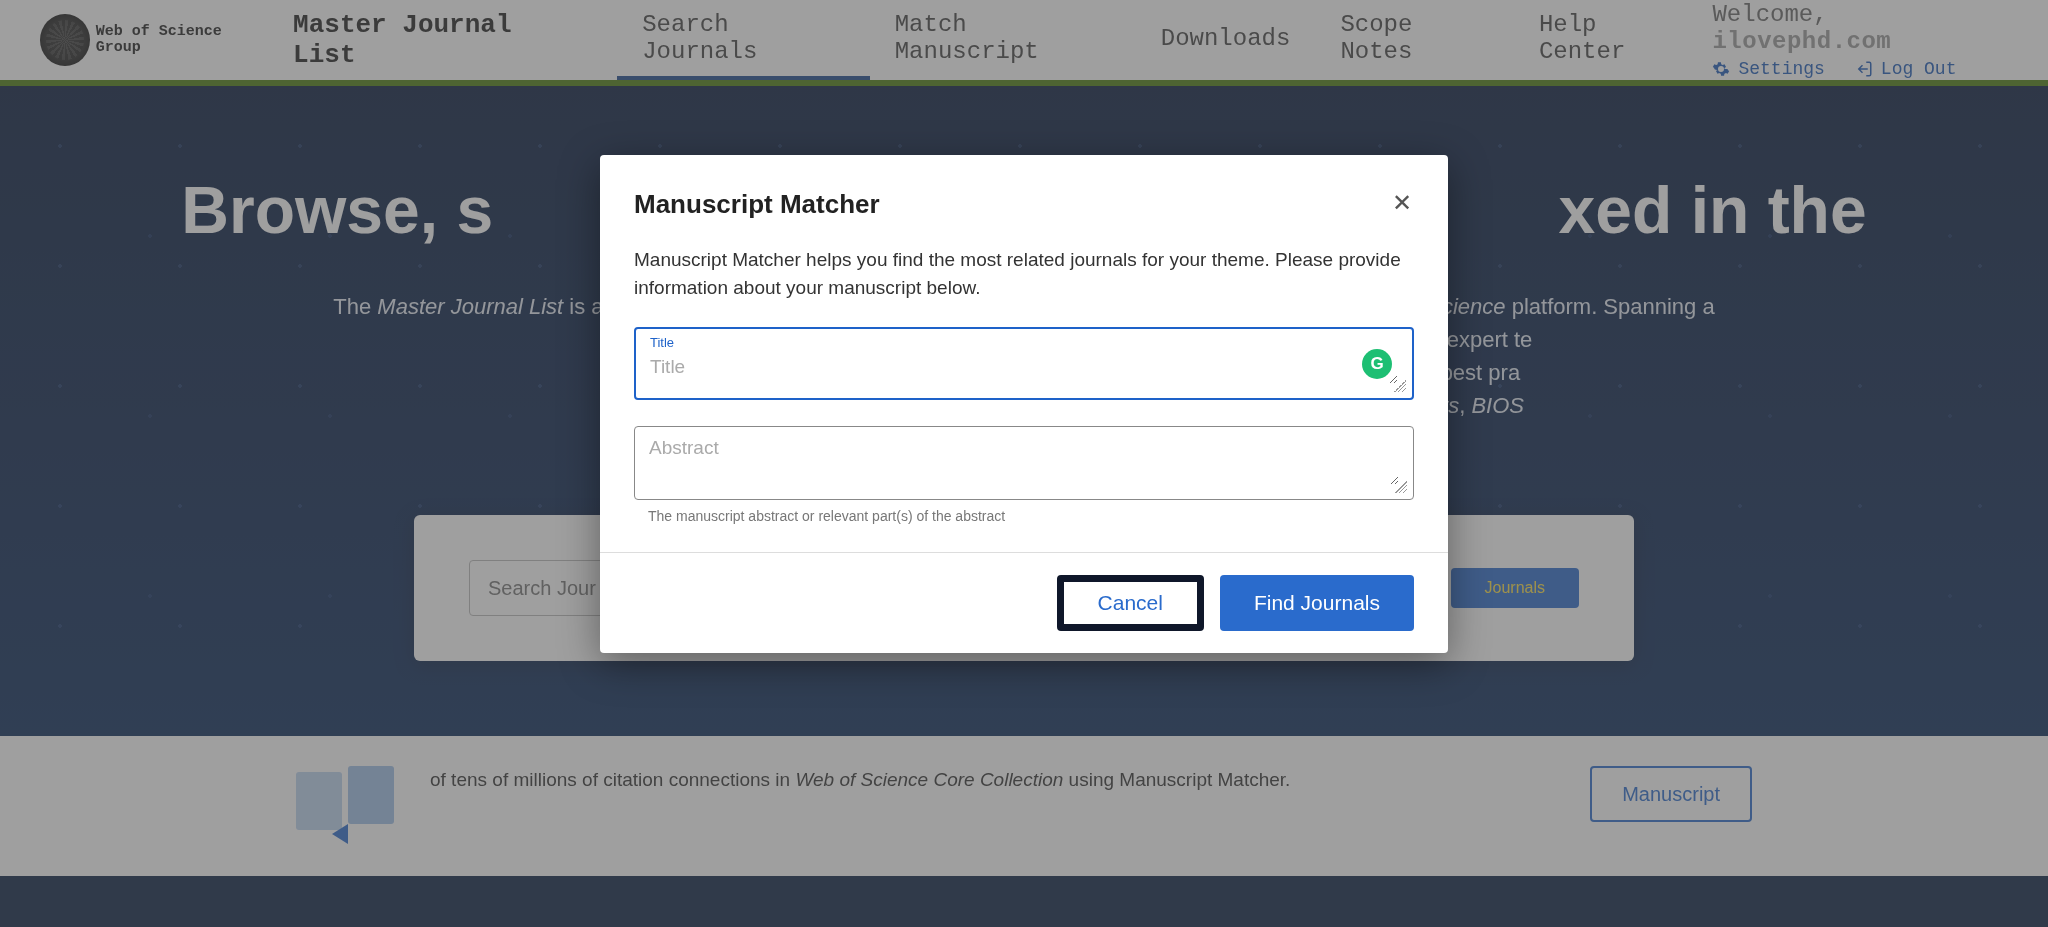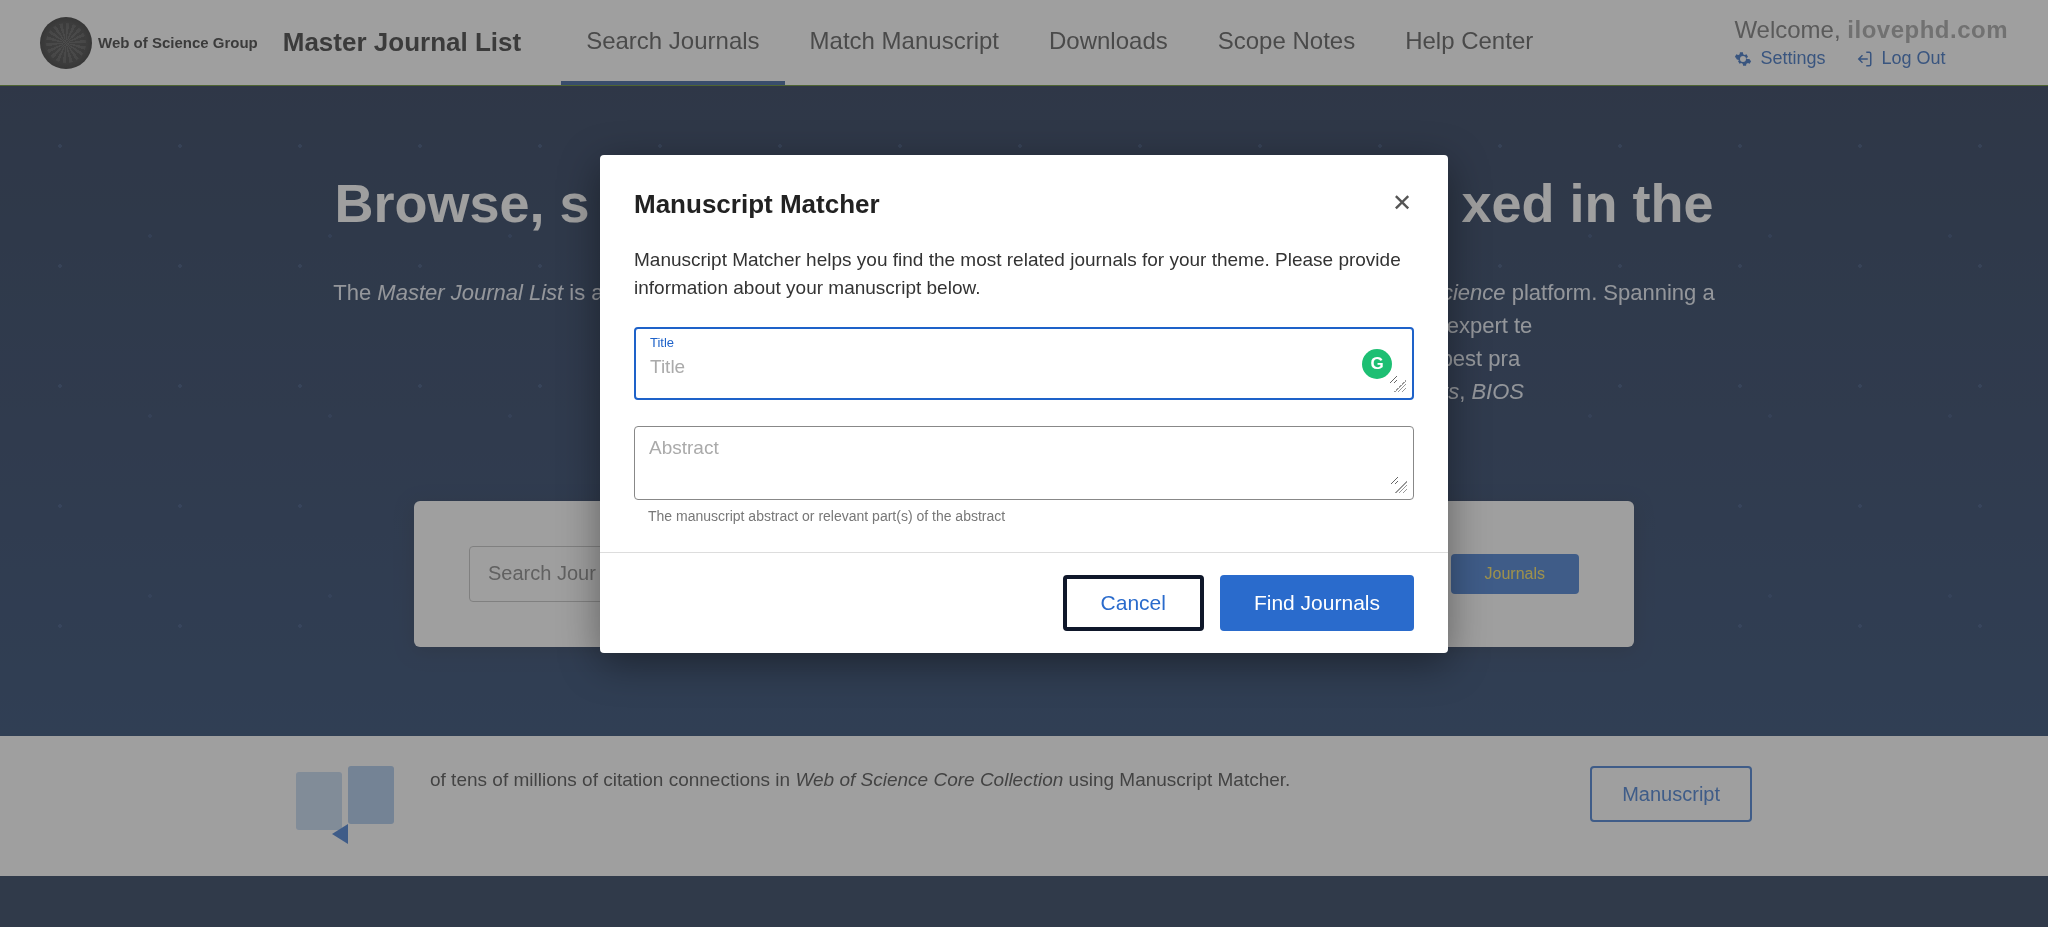--- a/index.html
+++ b/index.html
@@ -12,22 +12,23 @@
     overflow: hidden;
     position: relative;
   }
   
   .header {
     background: #fff;
     height: 86px;
     display: flex;
     align-items: center;
     padding: 0 40px;
-    border-bottom: 1px solid #4d7c0f;
-    position: relative;
+    border-bottom: 6px solid #4d7c0f;
+    position: relative;
+    font-family: Liberation Mono, monospace;
   }
   .logo {
     display: flex;
     align-items: center;
     gap: 6px;
     margin-right: 25px;
   }
   .logo-icon {
     width: 52px;
     height: 52px;
@@ -121,21 +122,21 @@
     background-image:
       radial-gradient(#3a5a9a 2px, transparent 2px),
       radial-gradient(#2a4a8a 2px, transparent 2px);
     background-size: 120px 120px, 180px 180px;
     background-position: 0 0, 60px 60px;
     opacity:0.35;
   }
   .hero-title {
     position: relative;
     color: #fff;
-    font-size: 54px;
+    font-size: 66px;
     font-weight: 700;
     text-align: center;
     padding-top: 85px;
     line-height: 1.2;
   }
   .hero-desc {
     position: relative;
     color: #e6ecf5;
     font-size: 22px;
     text-align: center;
@@ -337,21 +338,21 @@
     gap: 16px;
   }
   .btn {
     height: 56px;
     padding: 0 34px;
     border-radius: 4px;
     font-size: 21px;
     cursor: pointer;
   }
   .btn-outline {
-    border: 4px solid #0f172a;
+    border: 7px solid #0f172a;
     background: #fff;
     color: #2a6bcc;
   }
   .btn-primary {
     border: none;
     background: #2a6bcc;
     color: #fff;
   }
   .resize-handle{
     position:absolute;

